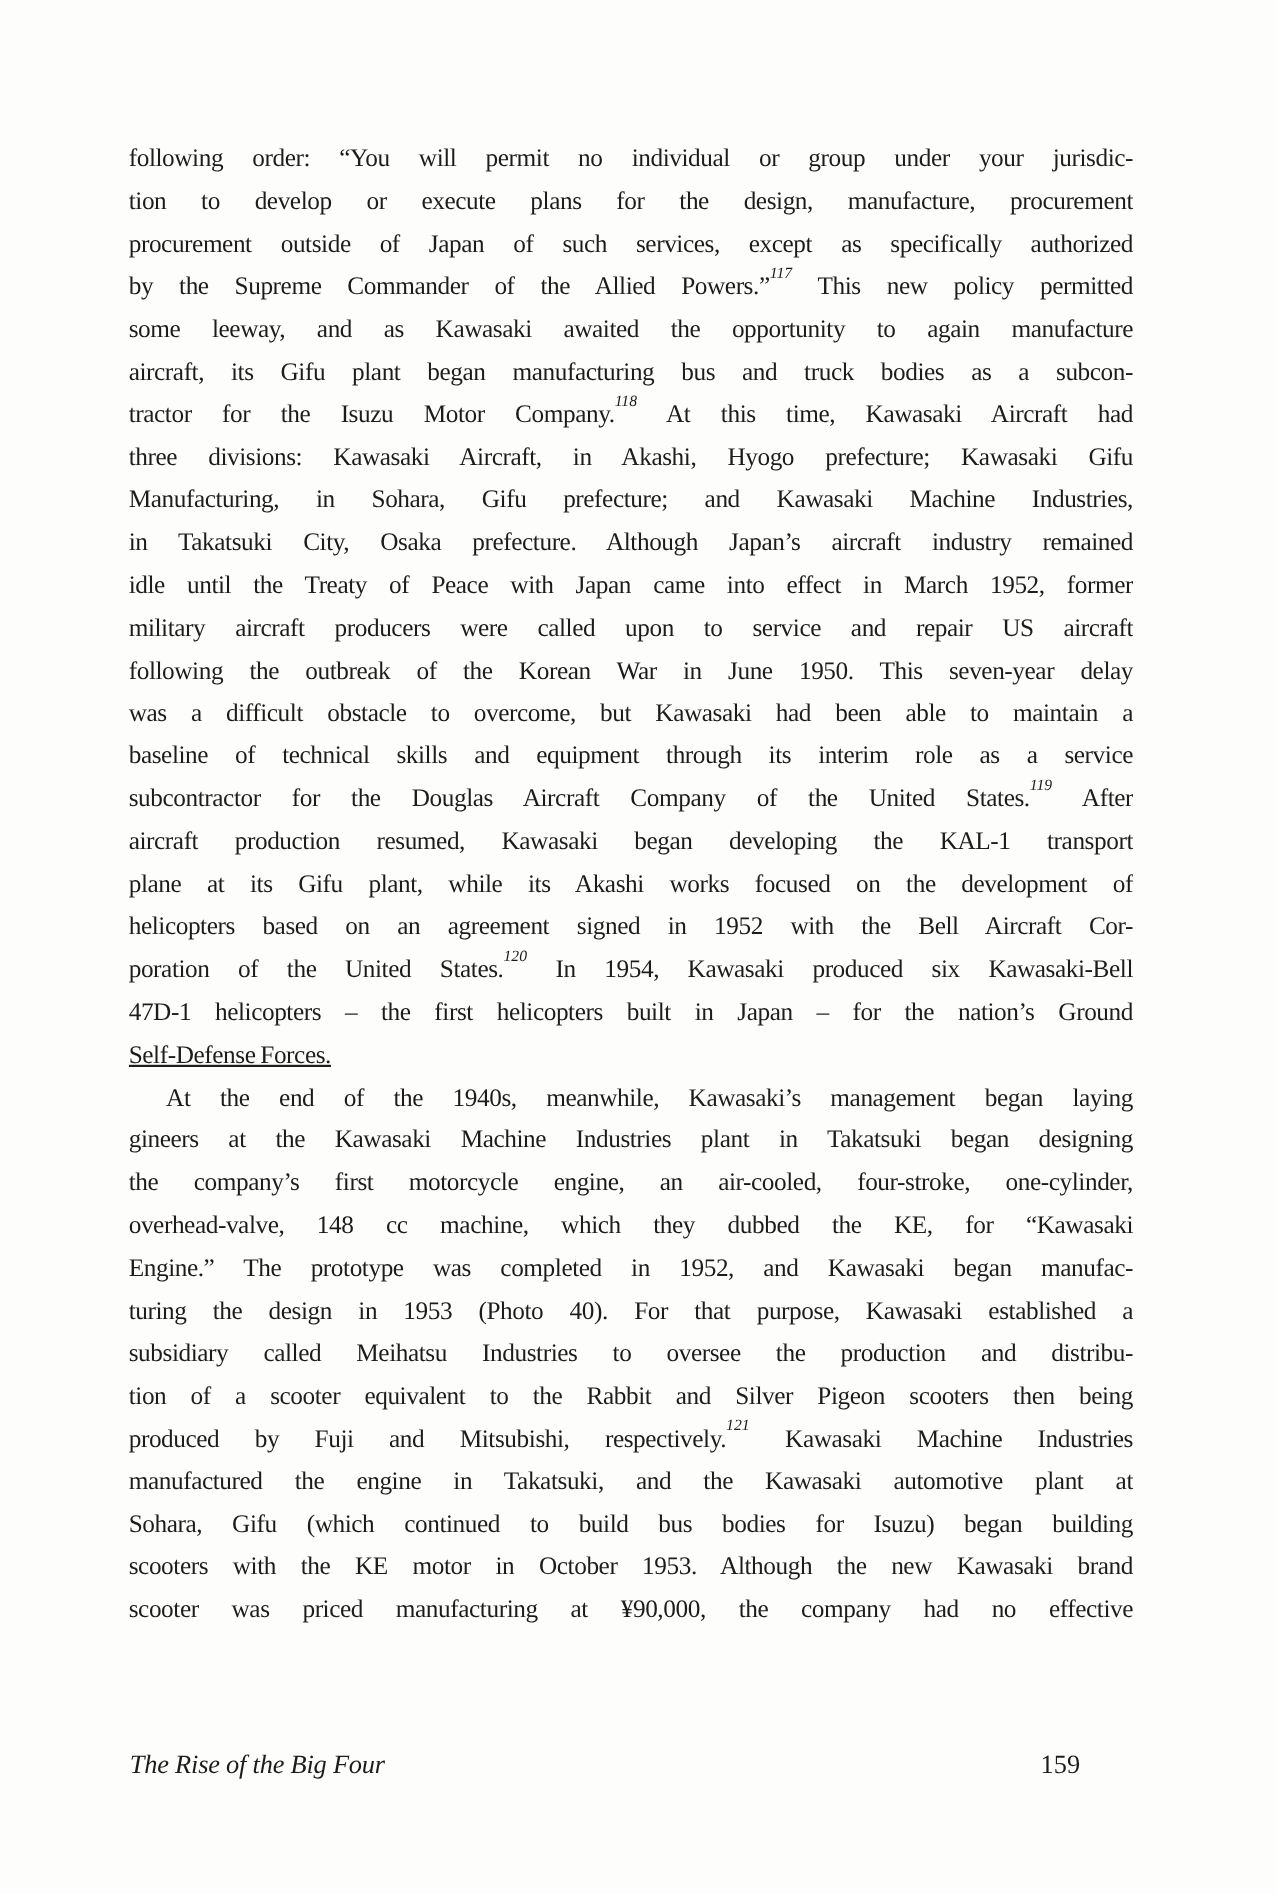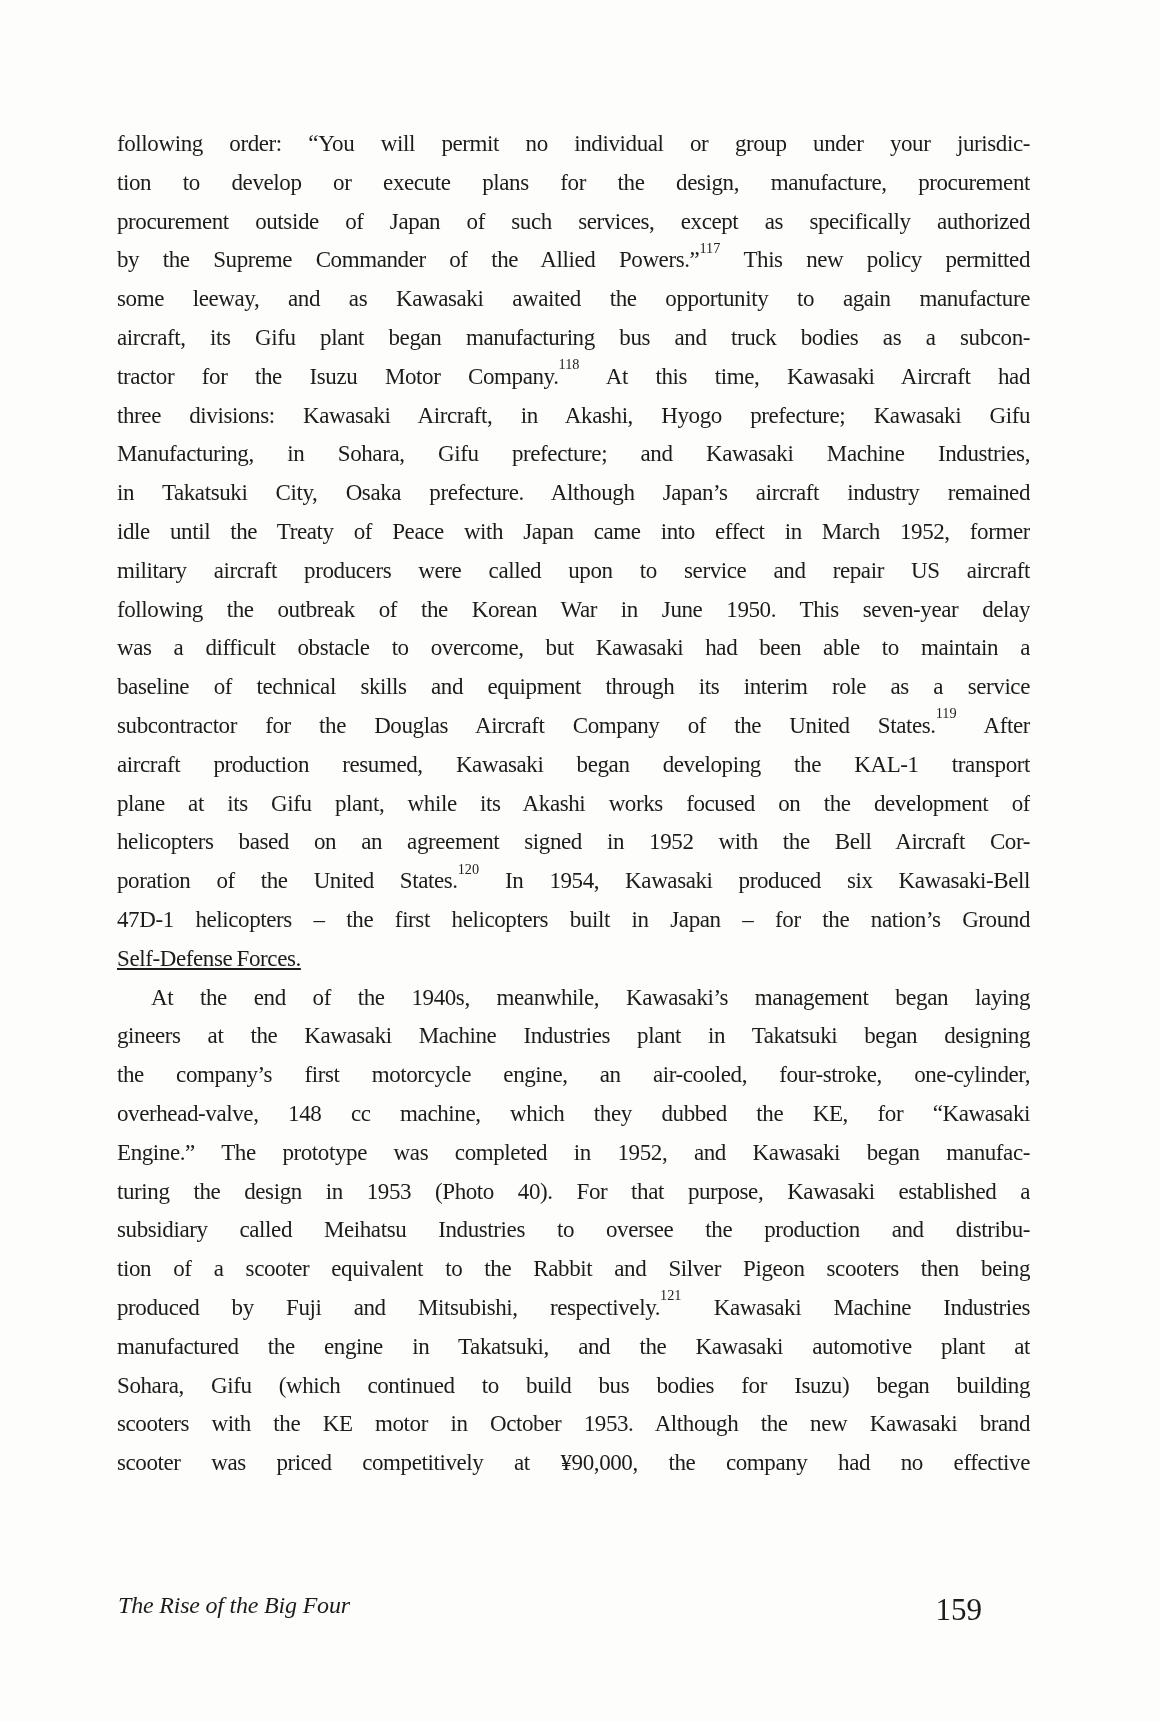--- a/index.html
+++ b/index.html
@@ -37,35 +37,36 @@
   }
   .line.indented {
     text-indent: 34px;
   }
   sup.fnref {
     font-size: 0.62em;
     line-height: 0;
     position: relative;
     top: -0.42em;
     letter-spacing: 0;
+    font-style: italic;
   }
   .footer-title {
     position: absolute;
     left: 118px;
     top: 1592px;
     font-style: italic;
     font-size: 24px;
     letter-spacing: -0.2px;
     text-align: center;
   }
   .folio {
     position: absolute;
     right: 178px;
     top: 1592px;
-    font-size: 31px;
+    font-size: 24px;
   }
 </style>
 </head>
 <body>
 
 <div class="page">
   <div class="text-block">
       <div class="line">following order: “You will permit no individual or group under your jurisdic-</div>
       <div class="line">tion to develop or execute plans for the design, manufacture, procurement</div>
       <div class="line">procurement outside of Japan of such services, except as specifically authorized</div>
@@ -93,17 +94,17 @@
       <div class="line">the company’s first motorcycle engine, an air-cooled, four-stroke, one-cylinder,</div>
       <div class="line">overhead-valve, 148 cc machine, which they dubbed the KE, for “Kawasaki</div>
       <div class="line">Engine.” The prototype was completed in 1952, and Kawasaki began manufac-</div>
       <div class="line">turing the design in 1953 (Photo 40). For that purpose, Kawasaki established a</div>
       <div class="line">subsidiary called Meihatsu Industries to oversee the production and distribu-</div>
       <div class="line">tion of a scooter equivalent to the Rabbit and Silver Pigeon scooters then being</div>
       <div class="line">produced by Fuji and Mitsubishi, respectively.<sup class="fnref">121</sup> Kawasaki Machine Industries</div>
       <div class="line">manufactured the engine in Takatsuki, and the Kawasaki automotive plant at</div>
       <div class="line">Sohara, Gifu (which continued to build bus bodies for Isuzu) began building</div>
       <div class="line">scooters with the KE motor in October 1953. Although the new Kawasaki brand</div>
-      <div class="line">scooter was priced competitively at ¥90,000, the company had no effective</div>
+      <div class="line">scooter was priced manufacturing at ¥90,000, the company had no effective</div>
     </div>
   <div class="footer-title">The Rise of the Big Four</div>
   <div class="folio">159</div>
 </div>
 
 </body></html>

